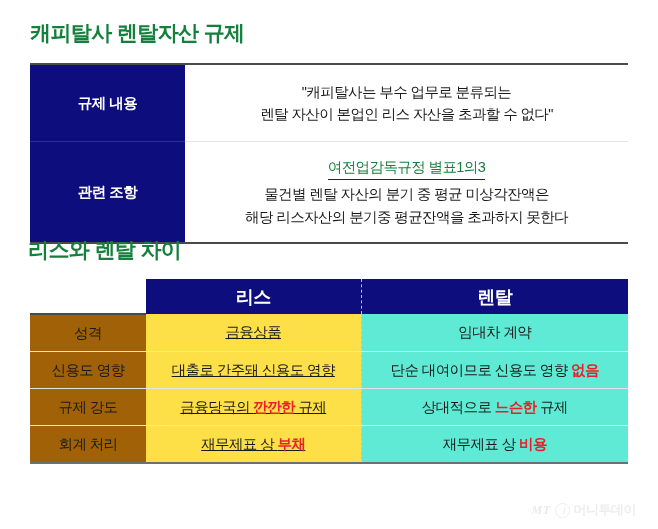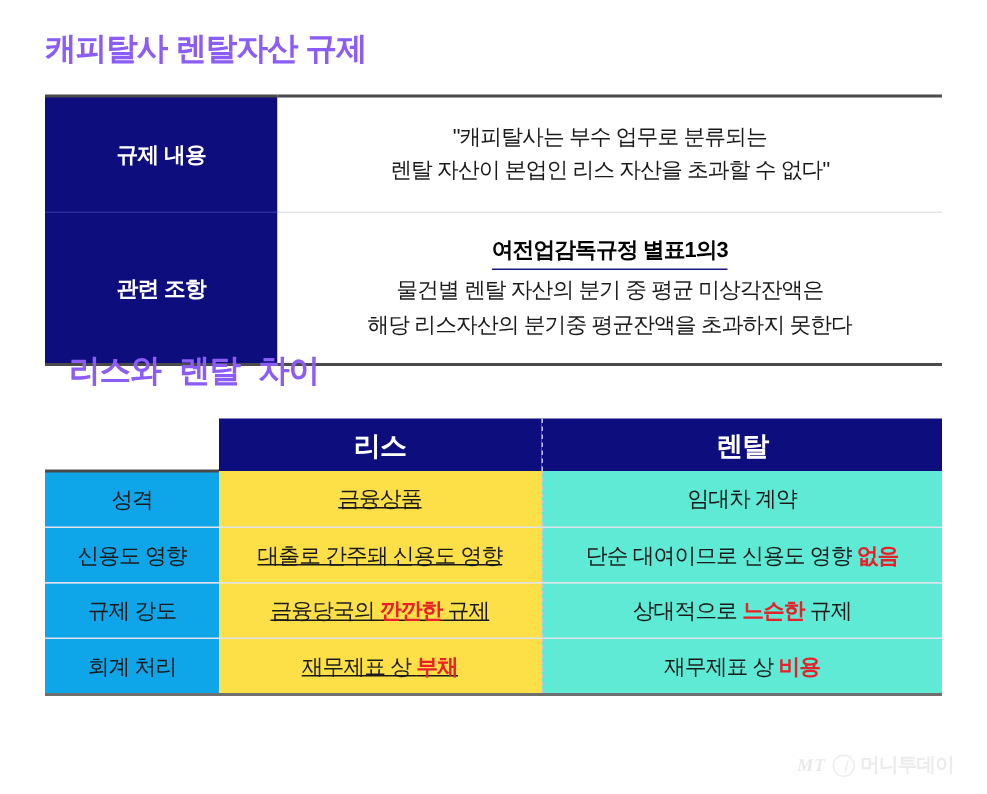--- a/index.html
+++ b/index.html
@@ -21,27 +21,27 @@
     width: 658px;
     height: 529px;
     box-sizing: border-box;
   }
 
   
   .section-title {
     position: absolute;
     font-size: 21px;
     font-weight: bold;
-    color: #8b5cf6;
+    color: #15803d;
     letter-spacing: -0.6px;
     line-height: 1;
     white-space: nowrap;
   }
   #title-1 { left: 30px; top: 22px; }
-  #title-2 { left: 46px; top: 239px; font-family: Liberation Mono, monospace; }
+  #title-2 { left: 28px; top: 239px; }
 
   
   #table-regulation {
     position: absolute;
     left: 30px;
     top: 63px;
     width: 598px;
     border-collapse: collapse;
     border-top: 2px solid #4a4a4a;
     border-bottom: 2px solid #4a4a4a;
@@ -75,22 +75,22 @@
     padding: 9px 8px;
     border-bottom: 1px solid #e3e5ea;
   }
   #table-regulation tr:last-child .val {
     border-bottom: none;
   }
   .row-r1 .val { height: 58px; }
   .row-r2 .val { height: 82px; }
   .law-ref {
     display: inline-block;
-    color: #000000;
-    font-weight: bold;
+    color: #15803d;
+    font-weight: normal;
     border-bottom: 1px solid #191980;
     padding-bottom: 1px;
     margin-bottom: 3px;
     letter-spacing: -0.6px;
   }
   .val-line { display: block; }
 
   
   #table-compare {
     position: absolute;
@@ -139,21 +139,21 @@
     font-size: 14.5px;
     text-align: center;
     letter-spacing: -0.6px;
     color: #1a1a1a;
     border-bottom: 1px solid #e1e3ea;
   }
   #table-compare tbody tr:last-child td {
     border-bottom: 2px solid #6f6f6f;
   }
   #table-compare tbody .cell-label {
-    background: #0ea5e9;
+    background: #a16207;
     border-top: none;
   }
   #table-compare tbody tr:first-child .cell-label {
     border-top: 2px solid #4a4a4a;
   }
   #table-compare tbody .cell-lease {
     background: #fde047;
     border-right: 1px dashed #c9cddb;
     text-decoration: underline;
   }

